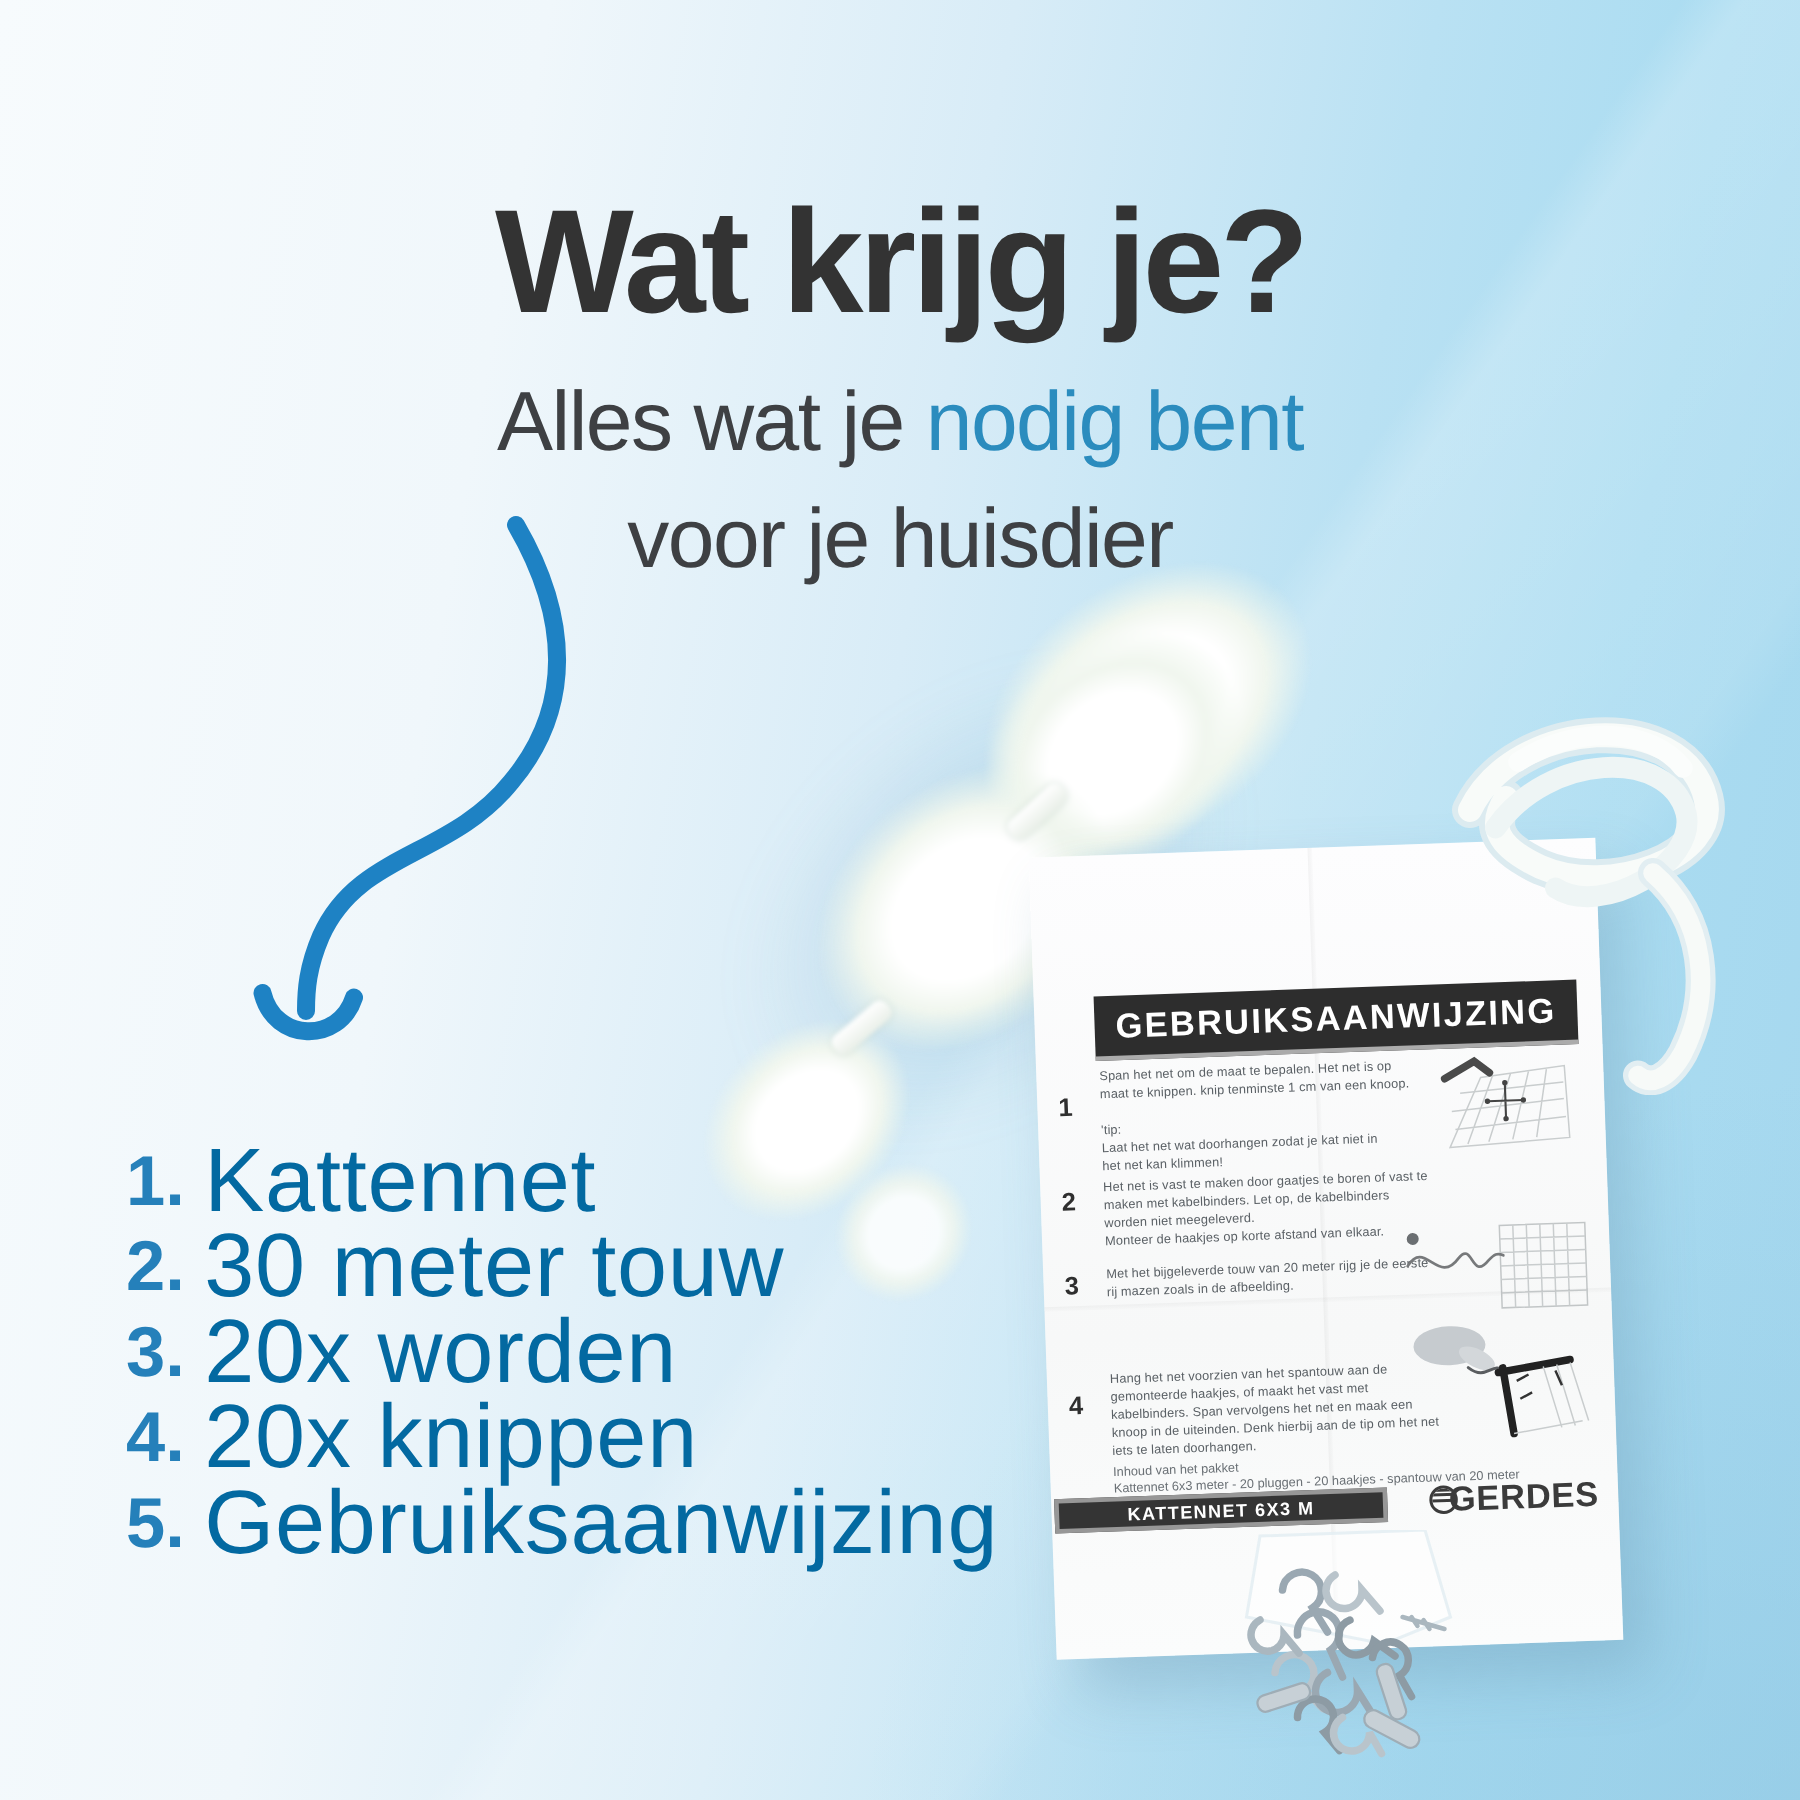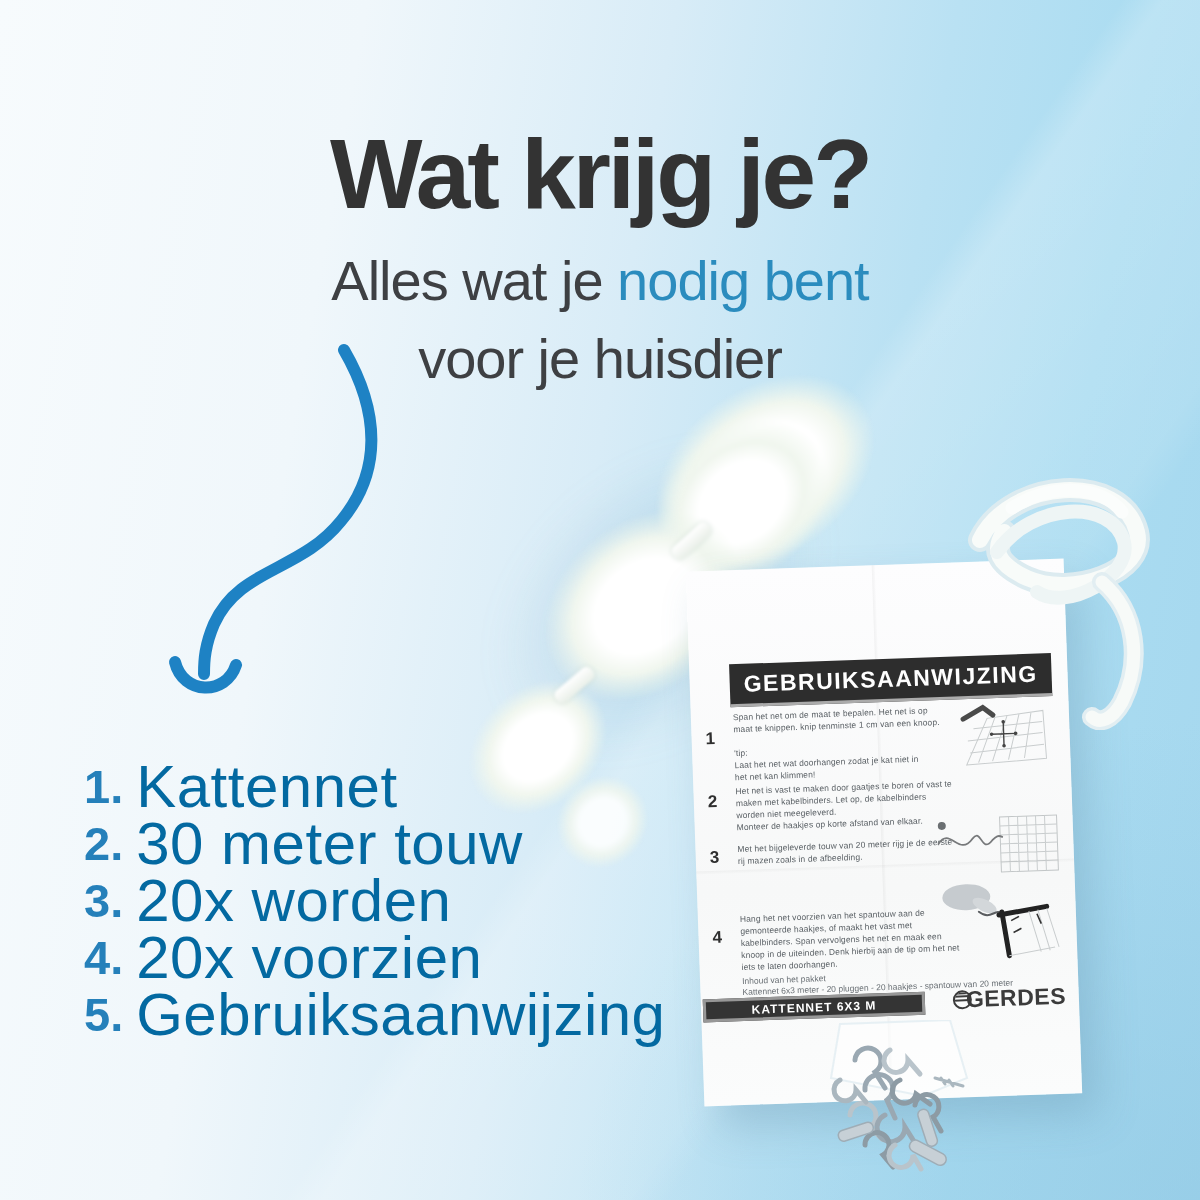--- a/index.html
+++ b/index.html
@@ -95,21 +95,21 @@
     <li>
       <span class="num">2.</span>
       <span class="lbl">30 meter touw</span>
       </li>
     <li>
       <span class="num">3.</span>
       <span class="lbl">20x worden</span>
       </li>
     <li>
       <span class="num">4.</span>
-      <span class="lbl">20x voorzien</span>
+      <span class="lbl">20x knippen</span>
       </li>
     <li>
       <span class="num">5.</span>
       <span class="lbl">Gebruiksaanwijzing</span>
       </li>
   </ul>
 
   <div class="net-shadow"></div>
   <div class="net-bundle">
     <div class="net-blob" style="left:645px;top:388px;width:240px;height:168px;transform:rotate(-35deg);"></div>

